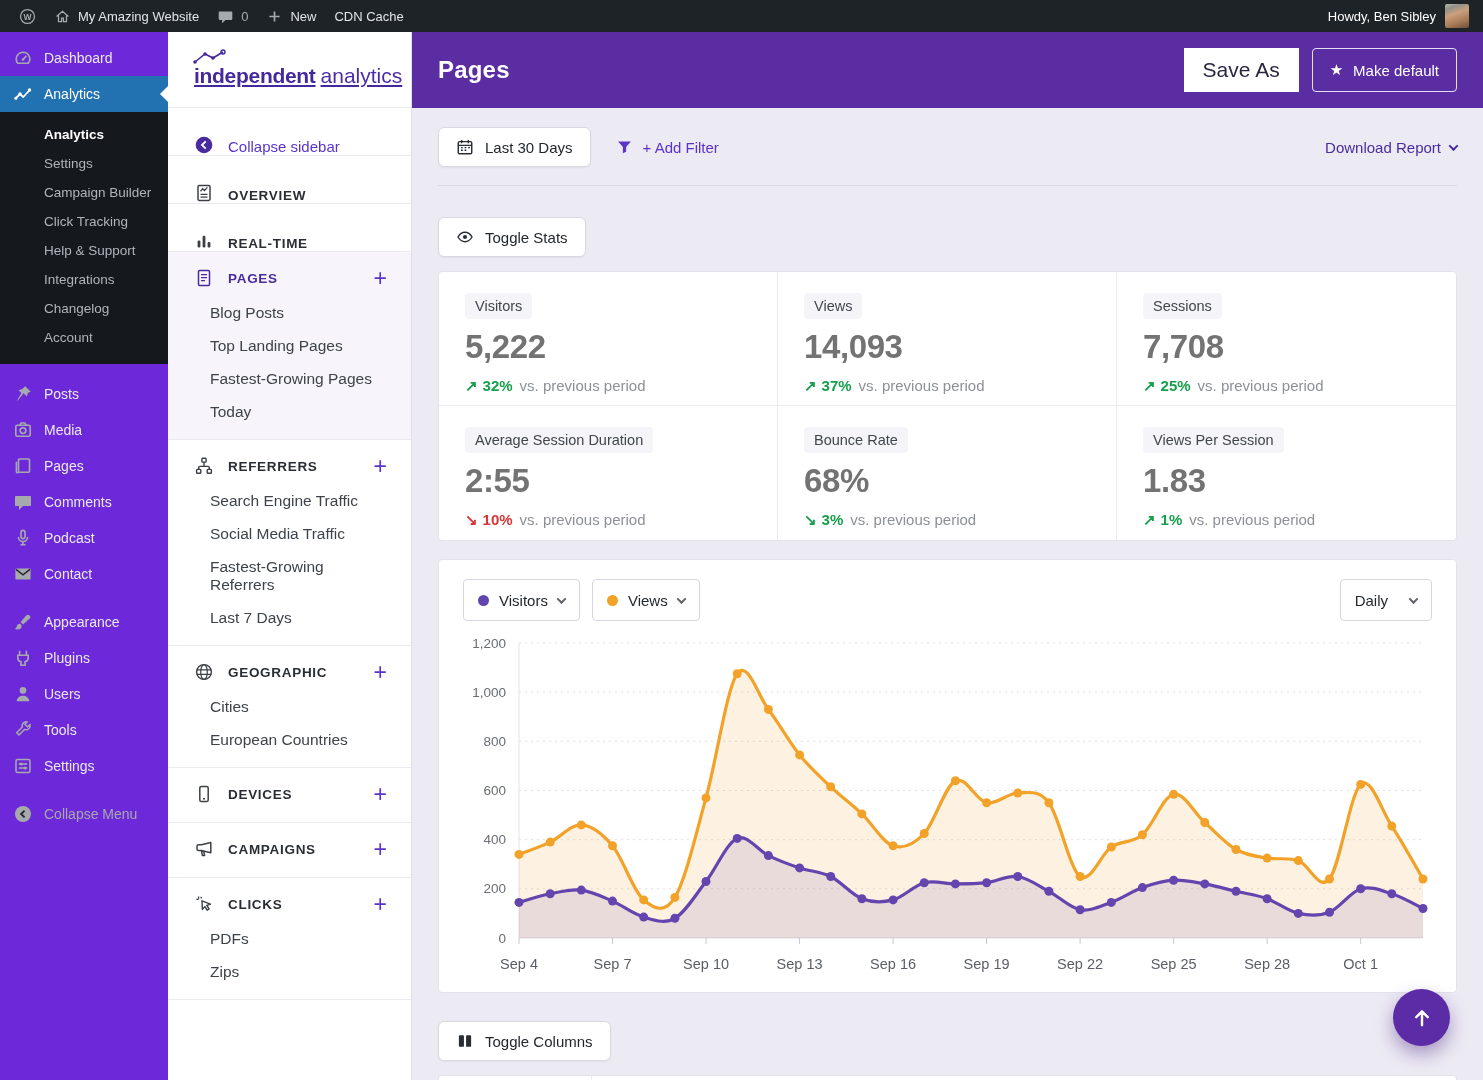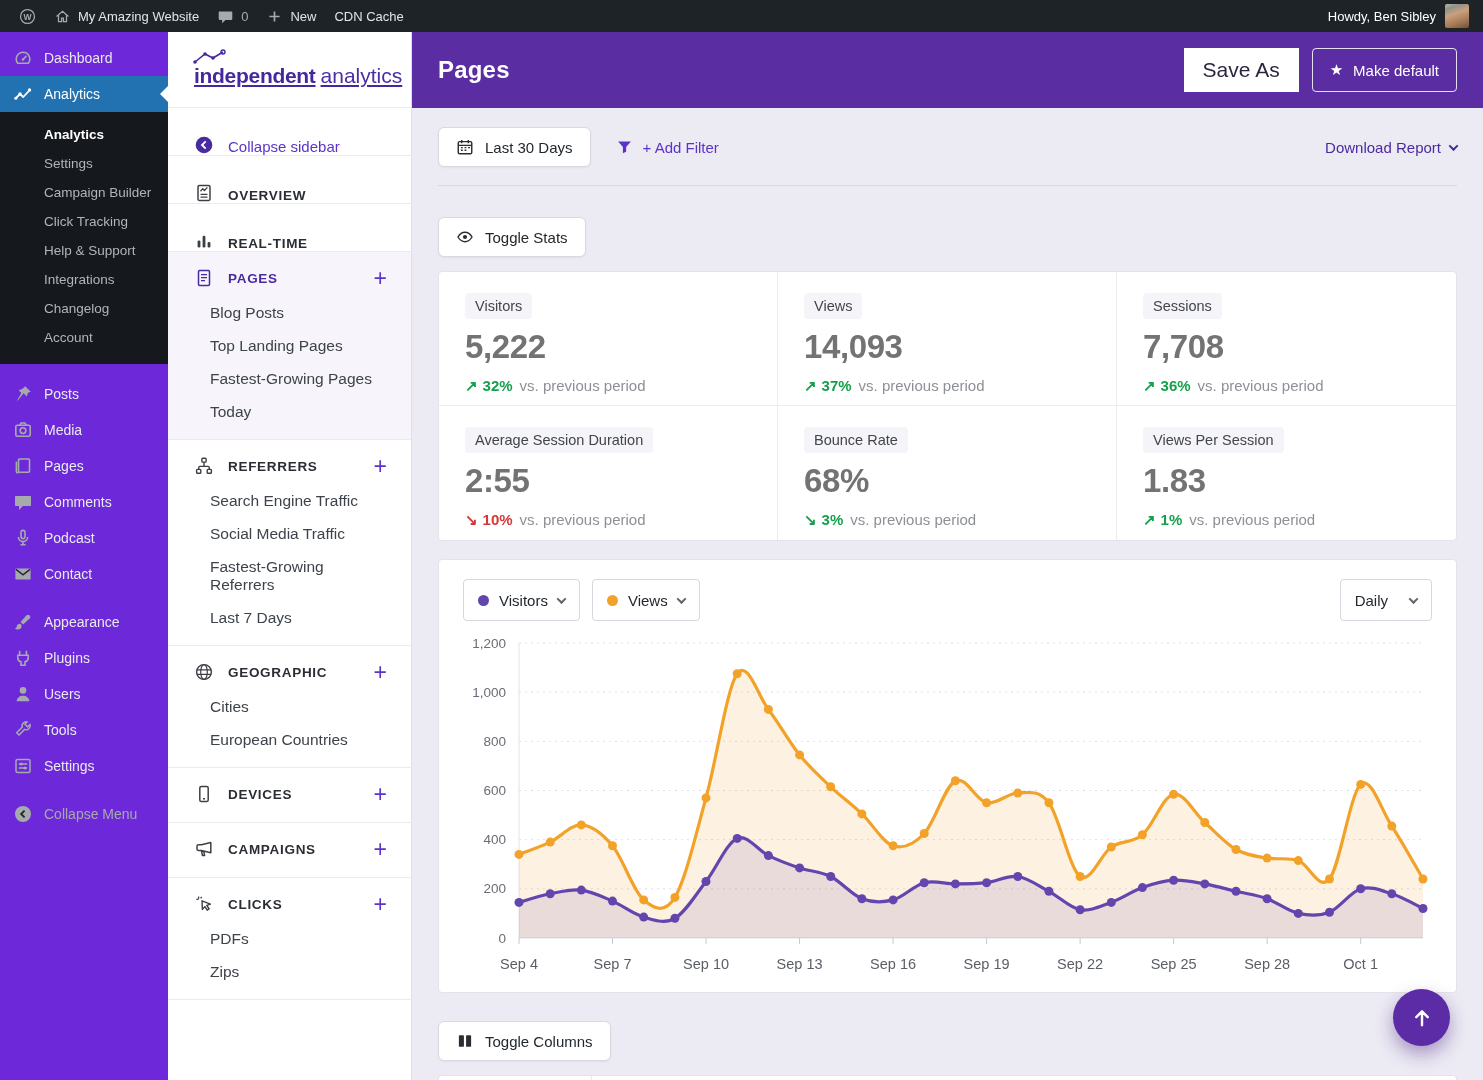--- a/index.html
+++ b/index.html
@@ -520,21 +520,21 @@
           <div class="stat-cell"><span class="stat-label">Views</span><div class="stat-value">14,093</div><div class="stat-change">
               <span class="chg good">
                 <span>↗</span>
                 <span>37%</span>
               </span>
               <span>vs. previous period</span>
             </div></div>
           <div class="stat-cell"><span class="stat-label">Sessions</span><div class="stat-value">7,708</div><div class="stat-change">
               <span class="chg good">
                 <span>↗</span>
-                <span>36%</span>
+                <span>25%</span>
               </span>
               <span>vs. previous period</span>
             </div></div>
           <div class="stat-cell"><span class="stat-label">Average Session Duration</span><div class="stat-value">2:55</div><div class="stat-change">
               <span class="chg bad">
                 <span>↘</span>
                 <span>10%</span>
               </span>
               <span>vs. previous period</span>
             </div></div>

